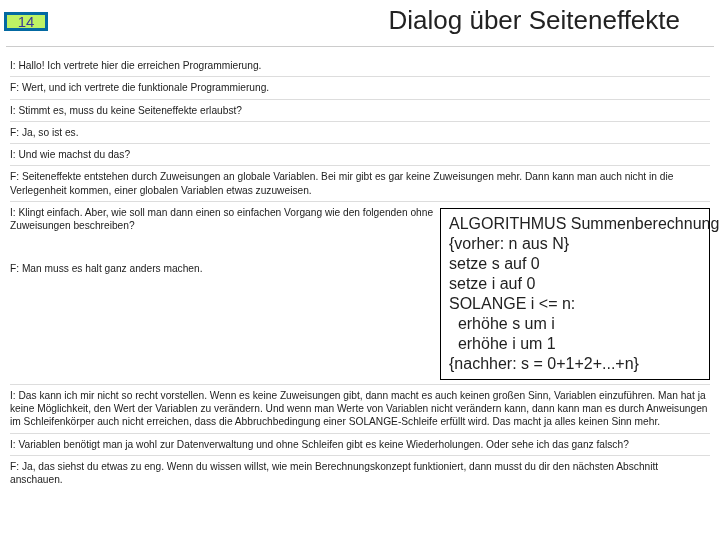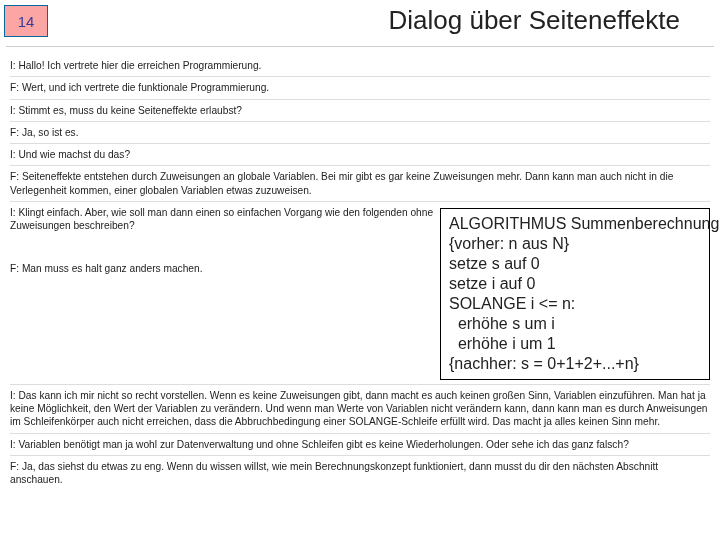--- a/index.html
+++ b/index.html
@@ -12,23 +12,23 @@
     height: 540px;
     overflow: hidden;
   }
   .header {
     display: flex;
     align-items: center;
     height: 40px;
   }
   .slide-number-box {
     width: 44px;
-    height: 32px;
-    background: #fca5a5;
-    border: 1px solid #0369a1;
+    height: 19px;
+    background: #bef264;
+    border: 3px solid #0369a1;
     display: flex;
     align-items: center;
     justify-content: center;
     color: #3a3a99;
     font-size: 15px;
     margin-left: 4px;
     margin-top: 2px;
   }
   .title {
     flex: 1;

